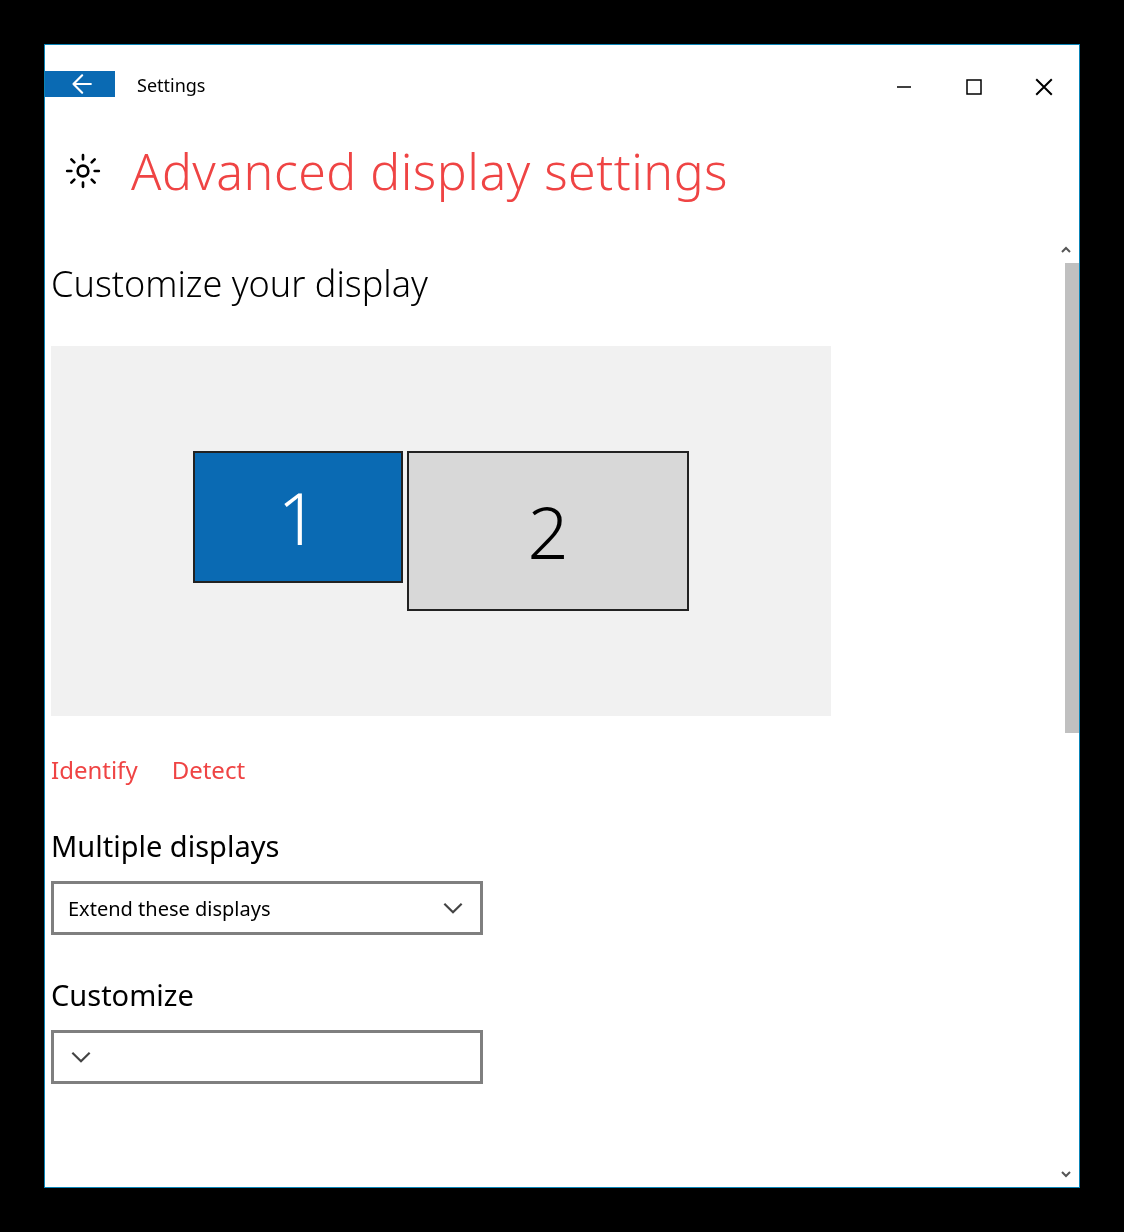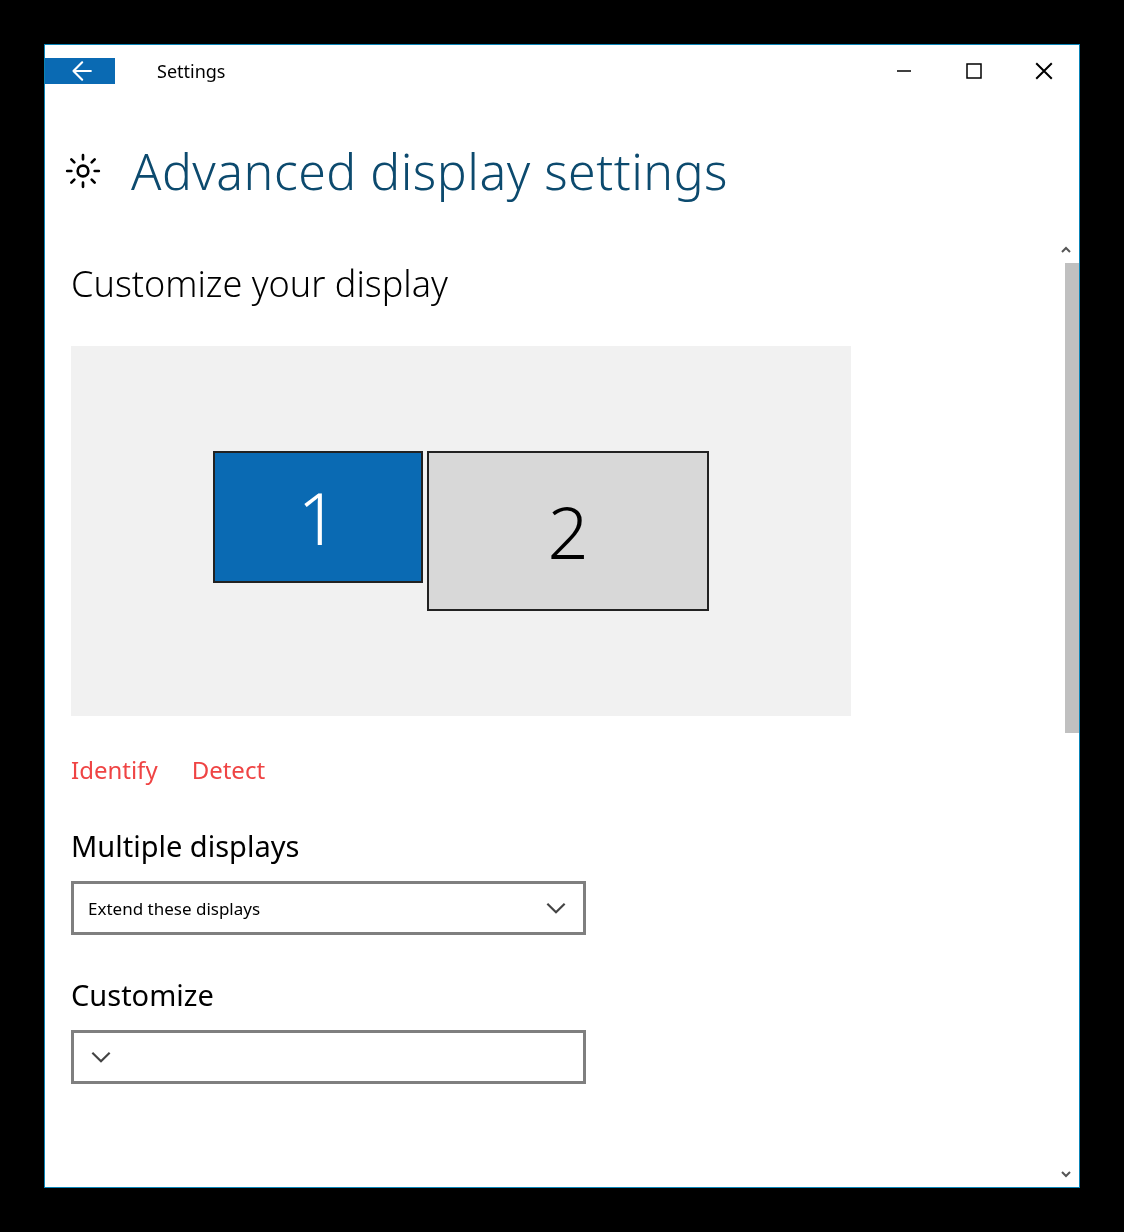--- a/index.html
+++ b/index.html
@@ -21,23 +21,22 @@
     background: #fff;
     border: 1px solid #0a84b7;
     display: flex;
     flex-direction: column;
     position: relative;
   }
   
   .titlebar {
     height: 52px;
     display: flex;
-    align-items: center;
+    align-items: flex-end;
     flex-shrink: 0;
-    gap: 20px;
   }
   .back-btn {
     width: 70px;
     background: #0a6ab3;
     display: flex;
     align-items: center;
     justify-content: center;
     cursor: pointer;
   }
   .back-btn svg { width: 26px; height: 26px; }
@@ -74,28 +73,28 @@
     align-items: center;
     padding: 40px 0 32px 18px;
   }
   .gear {
     width: 40px; height: 40px;
     margin-right: 28px;
   }
   .page-title {
     font-size: 50px;
     font-weight: 350;
-    color: #0c4a6e;
+    color: #ef4444;
     letter-spacing: 0.5px;
   }
   .scroll-area {
     position: absolute;
     top: 140px; left: 0; right: 0; bottom: 0;
     overflow: hidden;
-    padding-left: 26px;
+    padding-left: 6px;
   }
   .section-title {
     font-size: 36px;
     font-weight: 350;
     margin: 22px 0 38px 0;
   }
   .display-arrangement {
     width: 780px;
     height: 370px;
     background: #f1f1f1;
@@ -135,28 +134,28 @@
     color: #ef4444;
     font-size: 24px;
     cursor: pointer;
     margin-top: 23px;
   }
   .field-label {
     font-size: 29px;
     margin-bottom: 16px;
   }
   .combo {
-    width: 515px;
+    width: 432px;
     height: 54px;
     border: 3px solid #7f7f7f;
     display: flex;
     align-items: center;
     justify-content: space-between;
     padding: 0 14px 0 14px;
-    font-size: 17px;
+    font-size: 20px;
     cursor: pointer;
     margin-bottom: 40px;
     background: #fff;
   }
   .combo .chev { width: 26px; height: 26px; }
   .combo .chev svg { stroke: #444; stroke-width: 2; fill: none; }
 
   
   .scroll-track {
     position: absolute;

